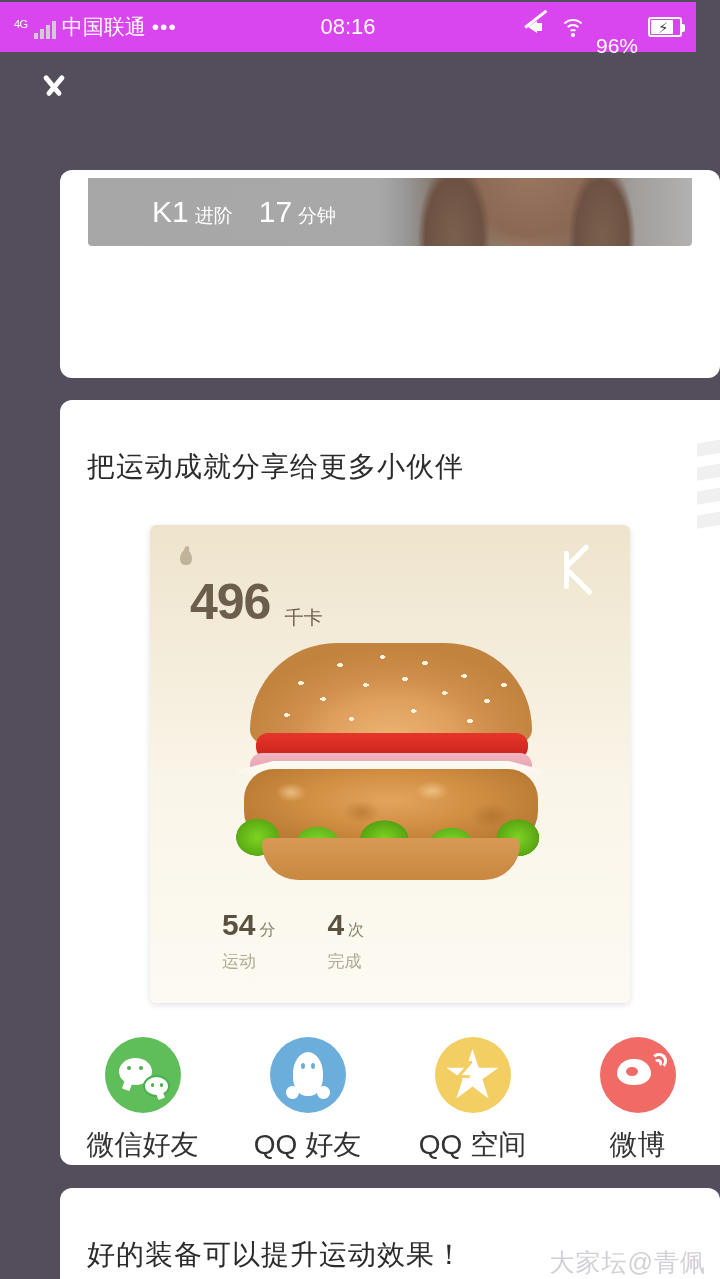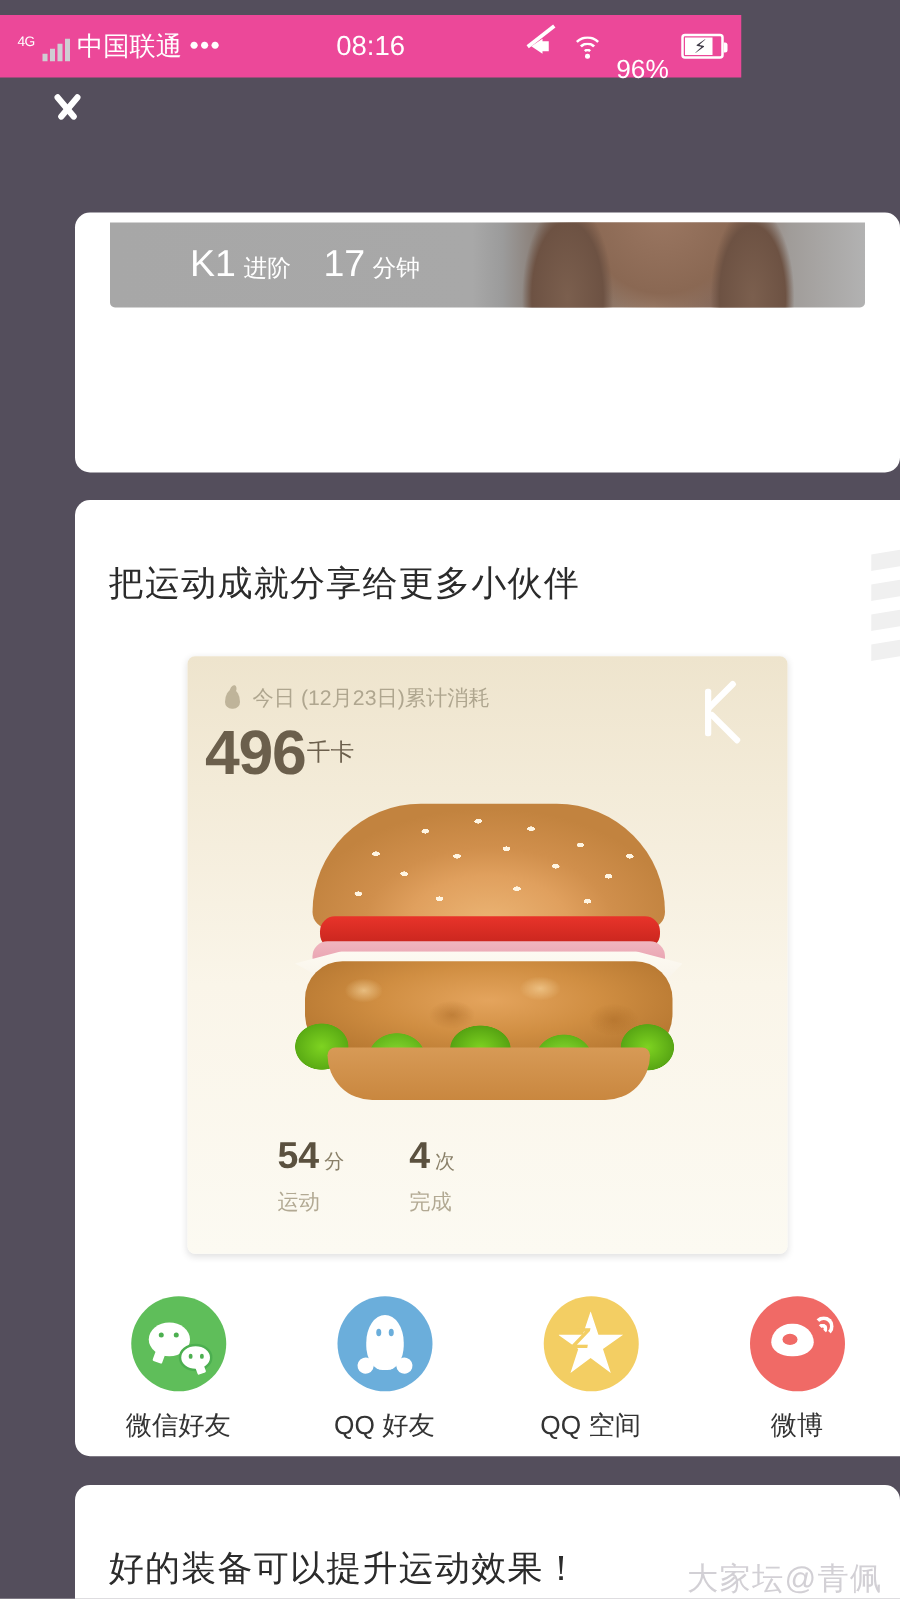--- a/index.html
+++ b/index.html
@@ -6,22 +6,22 @@
   html,body { width:720px; height:1279px; }
   body {
     font-family:"Liberation Sans","DejaVu Sans",sans-serif;
     background:#544E5C;
     overflow:hidden;
     position:relative;
   }
 
   
   .statusbar{
-    position:absolute; left:0; top:12px; width:593px; height:50px;
-    background:#ec4899; color:#fff;
+    position:absolute; left:0; top:2px; width:696px; height:50px;
+    background:#d946ef; color:#fff;
     display:flex; align-items:center; padding:0 14px;
   }
   .sb-left{ display:flex; align-items:flex-end; gap:6px; }
   .net-4g{ font-size:11px; line-height:1; margin-bottom:11px; letter-spacing:-0.5px;}
   .bars{ display:flex; align-items:flex-end; gap:2px; height:20px; margin-bottom:2px;}
   .bars i{ display:block; width:4px; background:#cfcdd3; }
   .bars i:nth-child(1){height:6px;}
   .bars i:nth-child(2){height:10px;}
   .bars i:nth-child(3){height:14px;}
   .bars i:nth-child(4){height:18px;}
@@ -118,21 +118,21 @@
   .flame:before{
     content:''; position:absolute; left:2px; top:3px; width:12px; height:15px;
     background:#BFB49A; border-radius:50% 50% 50% 50% / 70% 70% 40% 40%;
   }
   .flame:after{
     content:''; position:absolute; left:6px; top:-1px; width:5px; height:8px;
     background:#BFB49A; border-radius:50% 50% 40% 40%;
     transform:rotate(20deg);
   }
   .p-label{ font-size:17px; color:#AFA68F; }
-  .p-kcal{ position:absolute; left:14px; top:48px; display:flex; align-items:center; gap:1px; }
+  .p-kcal{ position:absolute; left:40px; top:48px; display:flex; align-items:flex-end; gap:14px; }
   .p-num{ font-size:50px; font-weight:bold; color:#6B5F4C; letter-spacing:-1px; }
   .p-unit{ font-size:19px; color:#6B5F4C; }
   .keeplogo{ position:absolute; right:24px; top:24px; width:44px; height:42px; }
   .keeplogo i{ position:absolute; background:#fff; border-radius:2px; }
   .keeplogo i:nth-child(1){ left:2px; top:2px; width:5px; height:38px; }
   .keeplogo i:nth-child(2){ left:4px; top:16px; width:31px; height:5px; transform:rotate(-45deg); transform-origin:left center;}
   .keeplogo i:nth-child(3){ left:6px; top:19px; width:33px; height:5px; transform:rotate(45deg); transform-origin:left center;}
 
   
   .burger{ position:absolute; left:58px; top:108px; width:364px; height:255px; }
@@ -202,21 +202,21 @@
   .p-stats{ position:absolute; left:26px; bottom:30px; display:flex; gap:52px;margin-left:46px; }
   .p-stat .v{ display:flex; align-items:baseline; gap:4px; }
   .p-stat .n{ font-size:30px; font-weight:bold; color:#5B513F; }
   .p-stat .u{ font-size:16px; color:#8A8069; }
   .p-stat .c{ font-size:17px; color:#B2A993; margin-top:8px; }
 
   
   .share-row{ position:absolute; left:0; top:637px; width:660px; display:flex; }
   .sh-item{ flex:1; display:flex; flex-direction:column; align-items:center; cursor:pointer; }
   .sh-circ{ width:76px; height:76px; border-radius:50%; position:relative; }
-  .sh-label{ margin-top:13px; font-size:21px; color:#333; }
+  .sh-label{ margin-top:13px; font-size:28px; color:#333; }
 
   .wx-b1{ position:absolute; left:14px; top:21px; width:33px; height:27px; background:#fff; border-radius:50%;}
   .wx-b1:after{ content:''; position:absolute; left:4px; bottom:-5px; width:8px; height:8px; background:#fff; transform:rotate(20deg); border-radius:1px;}
   .wx-b1 .e{ position:absolute; width:4px; height:4px; background:#4CAF50; border-radius:50%; top:8px; }
   .wx-b1 .e.l{ left:8px; } .wx-b1 .e.r{ left:20px; }
   .wx-b2{ position:absolute; right:11px; bottom:16px; width:27px; height:22px; background:#fff; border-radius:50%; border:2px solid #4CAF50;}
   .wx-b2:after{ content:''; position:absolute; right:4px; bottom:-4px; width:7px; height:7px; background:#fff; transform:rotate(-20deg); border-radius:1px;}
   .wx-b2 .e{ position:absolute; width:3.5px; height:3.5px; background:#4CAF50; border-radius:50%; top:6px;}
   .wx-b2 .e.l{ left:6px;} .wx-b2 .e.r{ left:15px;}
 
@@ -316,21 +316,20 @@
     <div class="stripes">
         <i></i>
         <i></i>
         <i></i>
         <i></i>
       </div>
 
     <div class="poster">
       <div class="p-head">
         <span class="flame"></span>
-        <span class="p-label">今日 (12月23日)累计消耗</span>
       </div>
       <div class="p-kcal">
         <span class="p-num">496</span>
         <span class="p-unit">千卡</span>
       </div>
       <div class="keeplogo">
           <i></i>
           <i></i>
           <i></i>
         </div>

